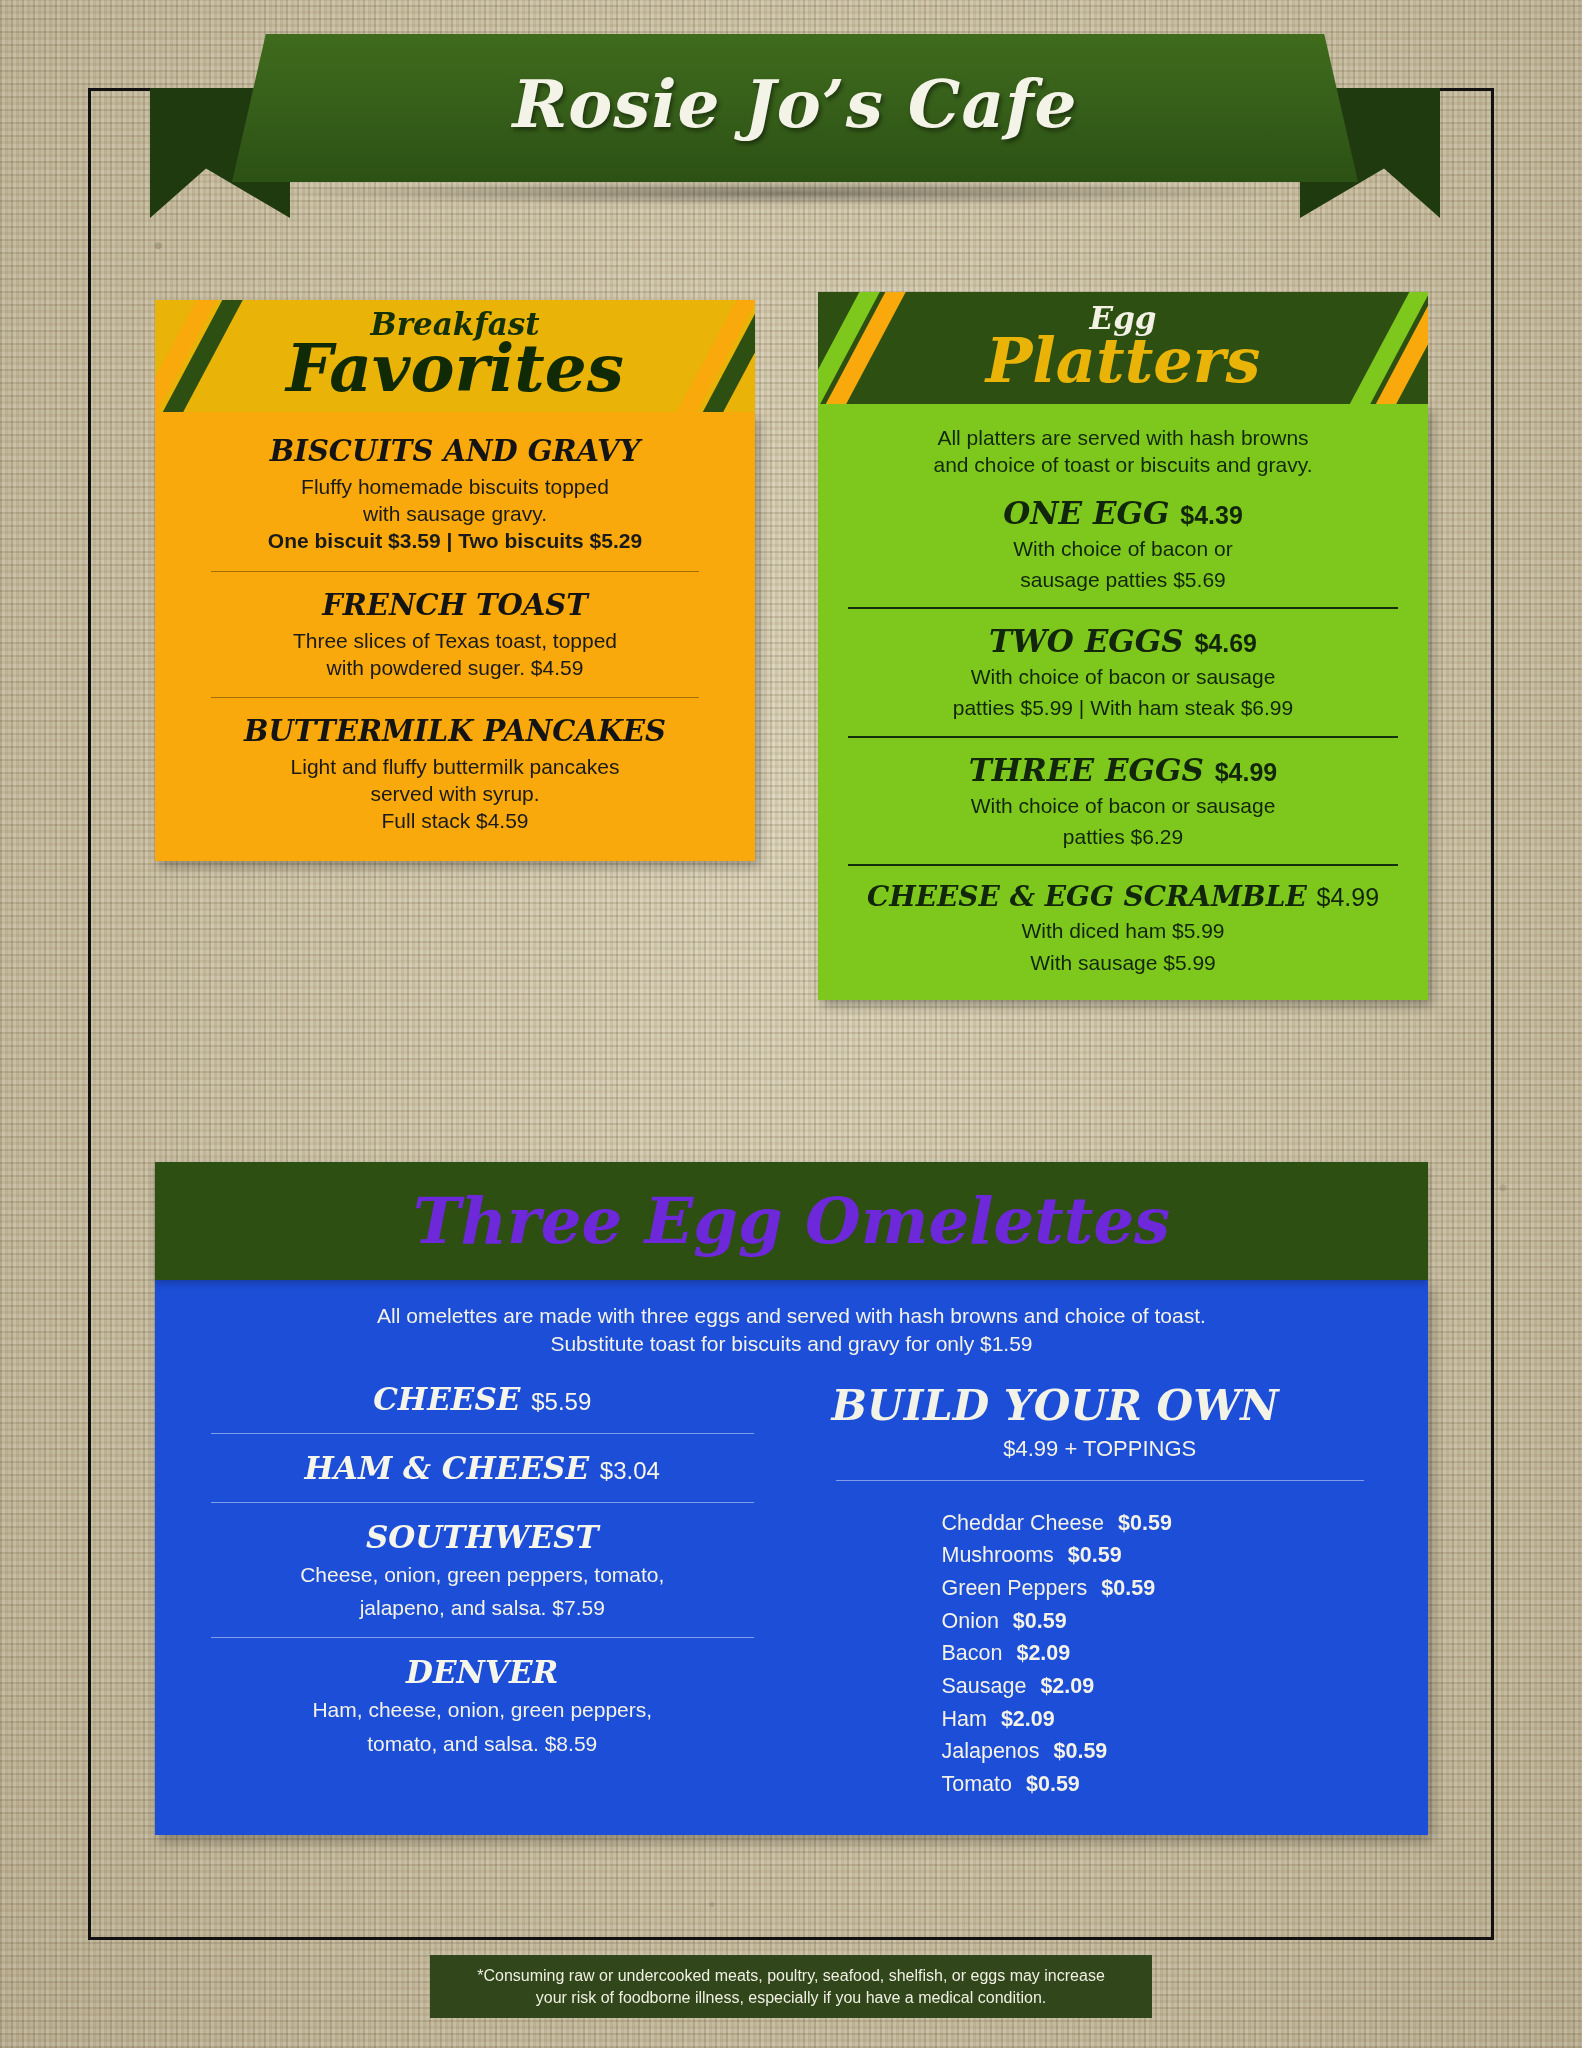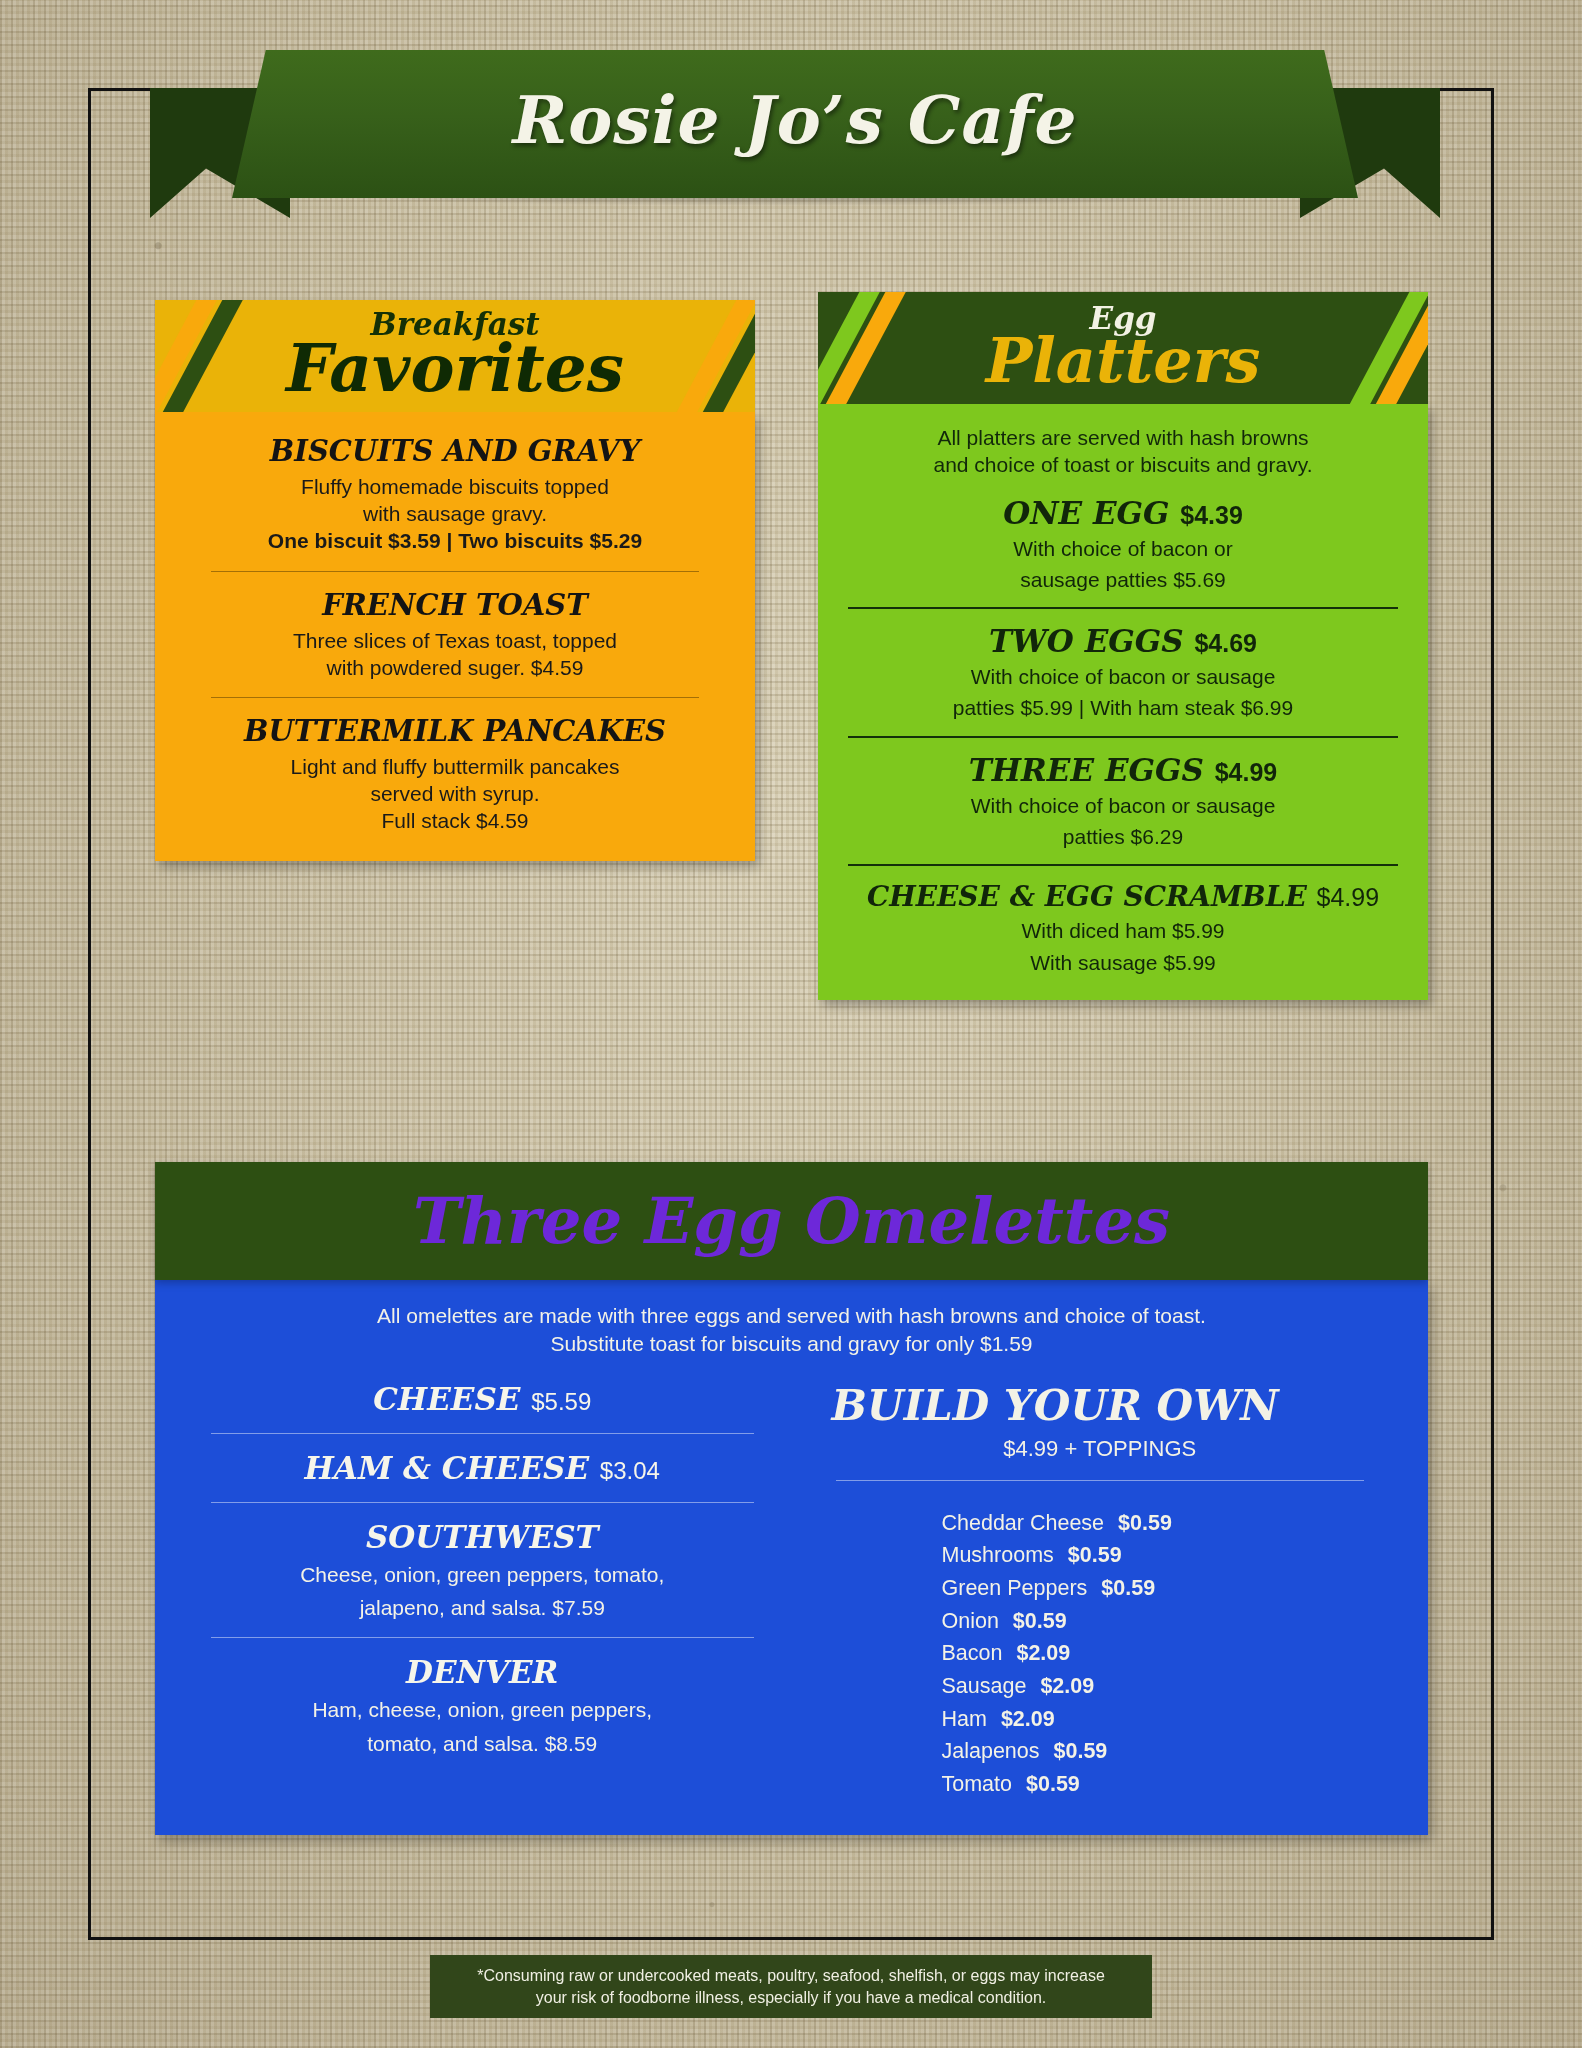--- a/index.html
+++ b/index.html
@@ -62,21 +62,21 @@
   .ribbon-tail {
     position: absolute;
     top: 58px;
     width: 140px; height: 130px;
     background: #1f3a0e;
   }
   .ribbon-tail.left  { left: 0;  clip-path: polygon(0 0, 100% 0, 100% 100%, 40% 62%, 0 100%); }
   .ribbon-tail.right { right: 0; clip-path: polygon(0 0, 100% 0, 100% 100%, 60% 62%, 0 100%); }
   .ribbon-main {
     position: absolute;
-    left: 82px; top: 20px;
+    left: 82px; top: 4px;
     width: 1126px; height: 148px;
     background: linear-gradient(180deg, #3f6b1c 0%, #37601a 45%, #2c5114 100%);
     clip-path: polygon(3% 0, 97% 0, 100% 100%, 0 100%);
     box-shadow: 0 6px 12px rgba(0,0,0,.35);
     display: flex;
     align-items: center;
     justify-content: center;
   }
   .ribbon-main .cafe-title {
     font-family: "DejaVu Serif", serif;

